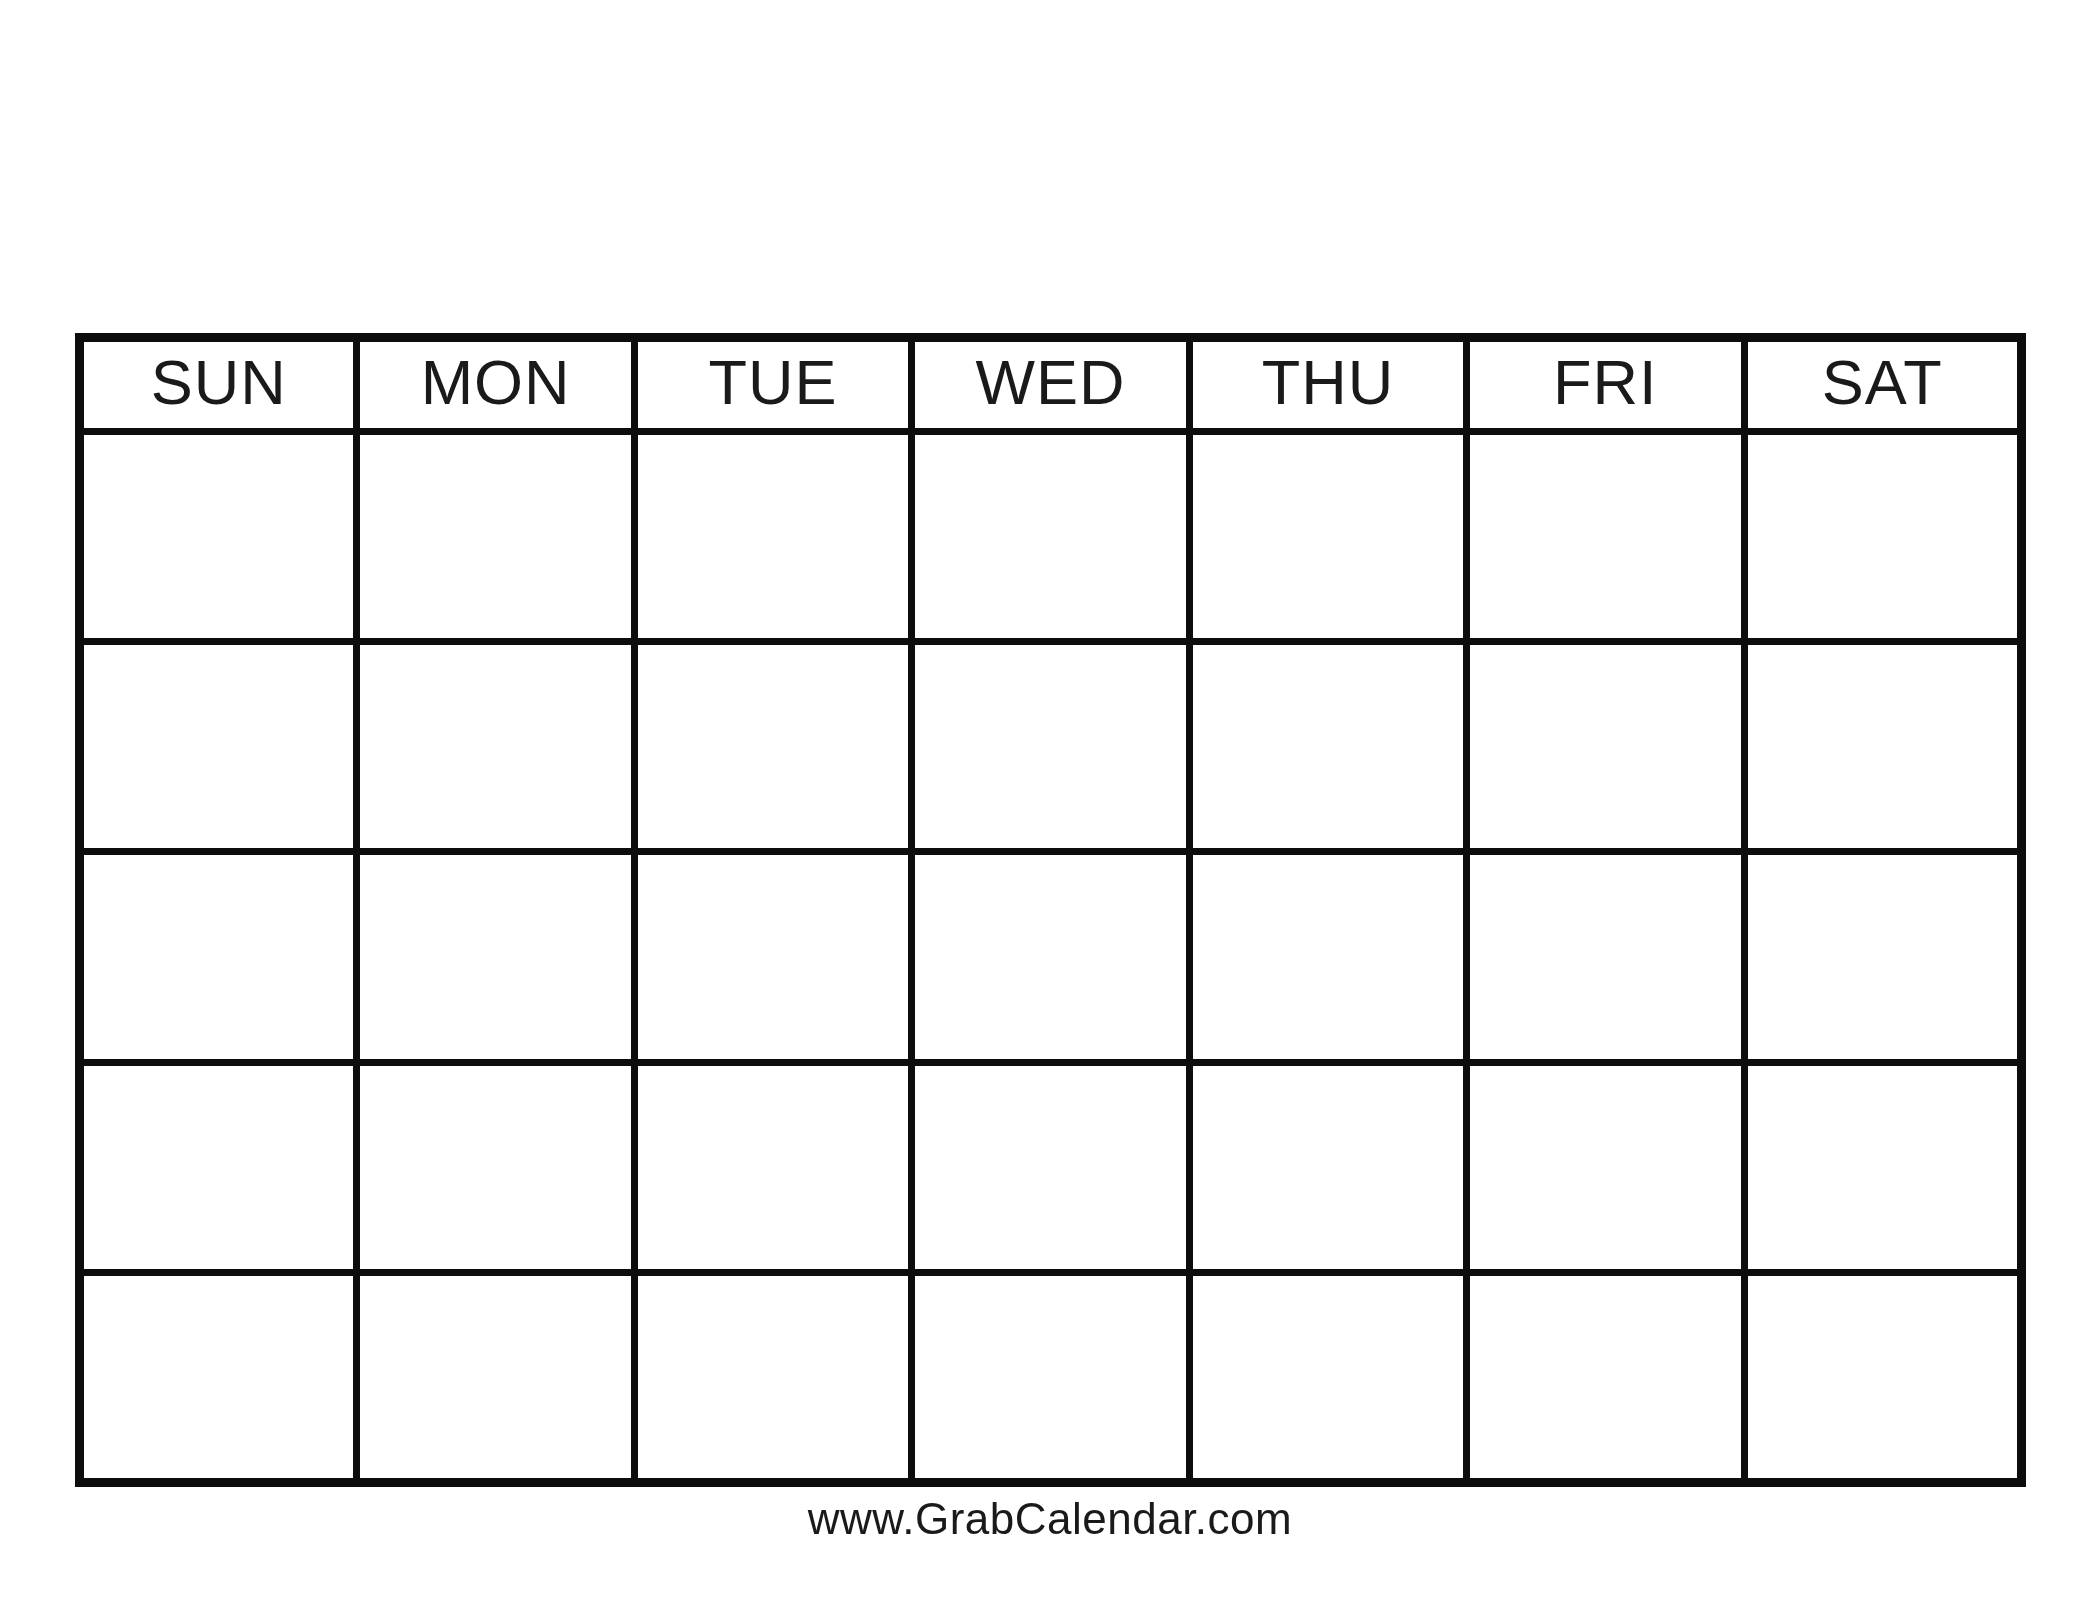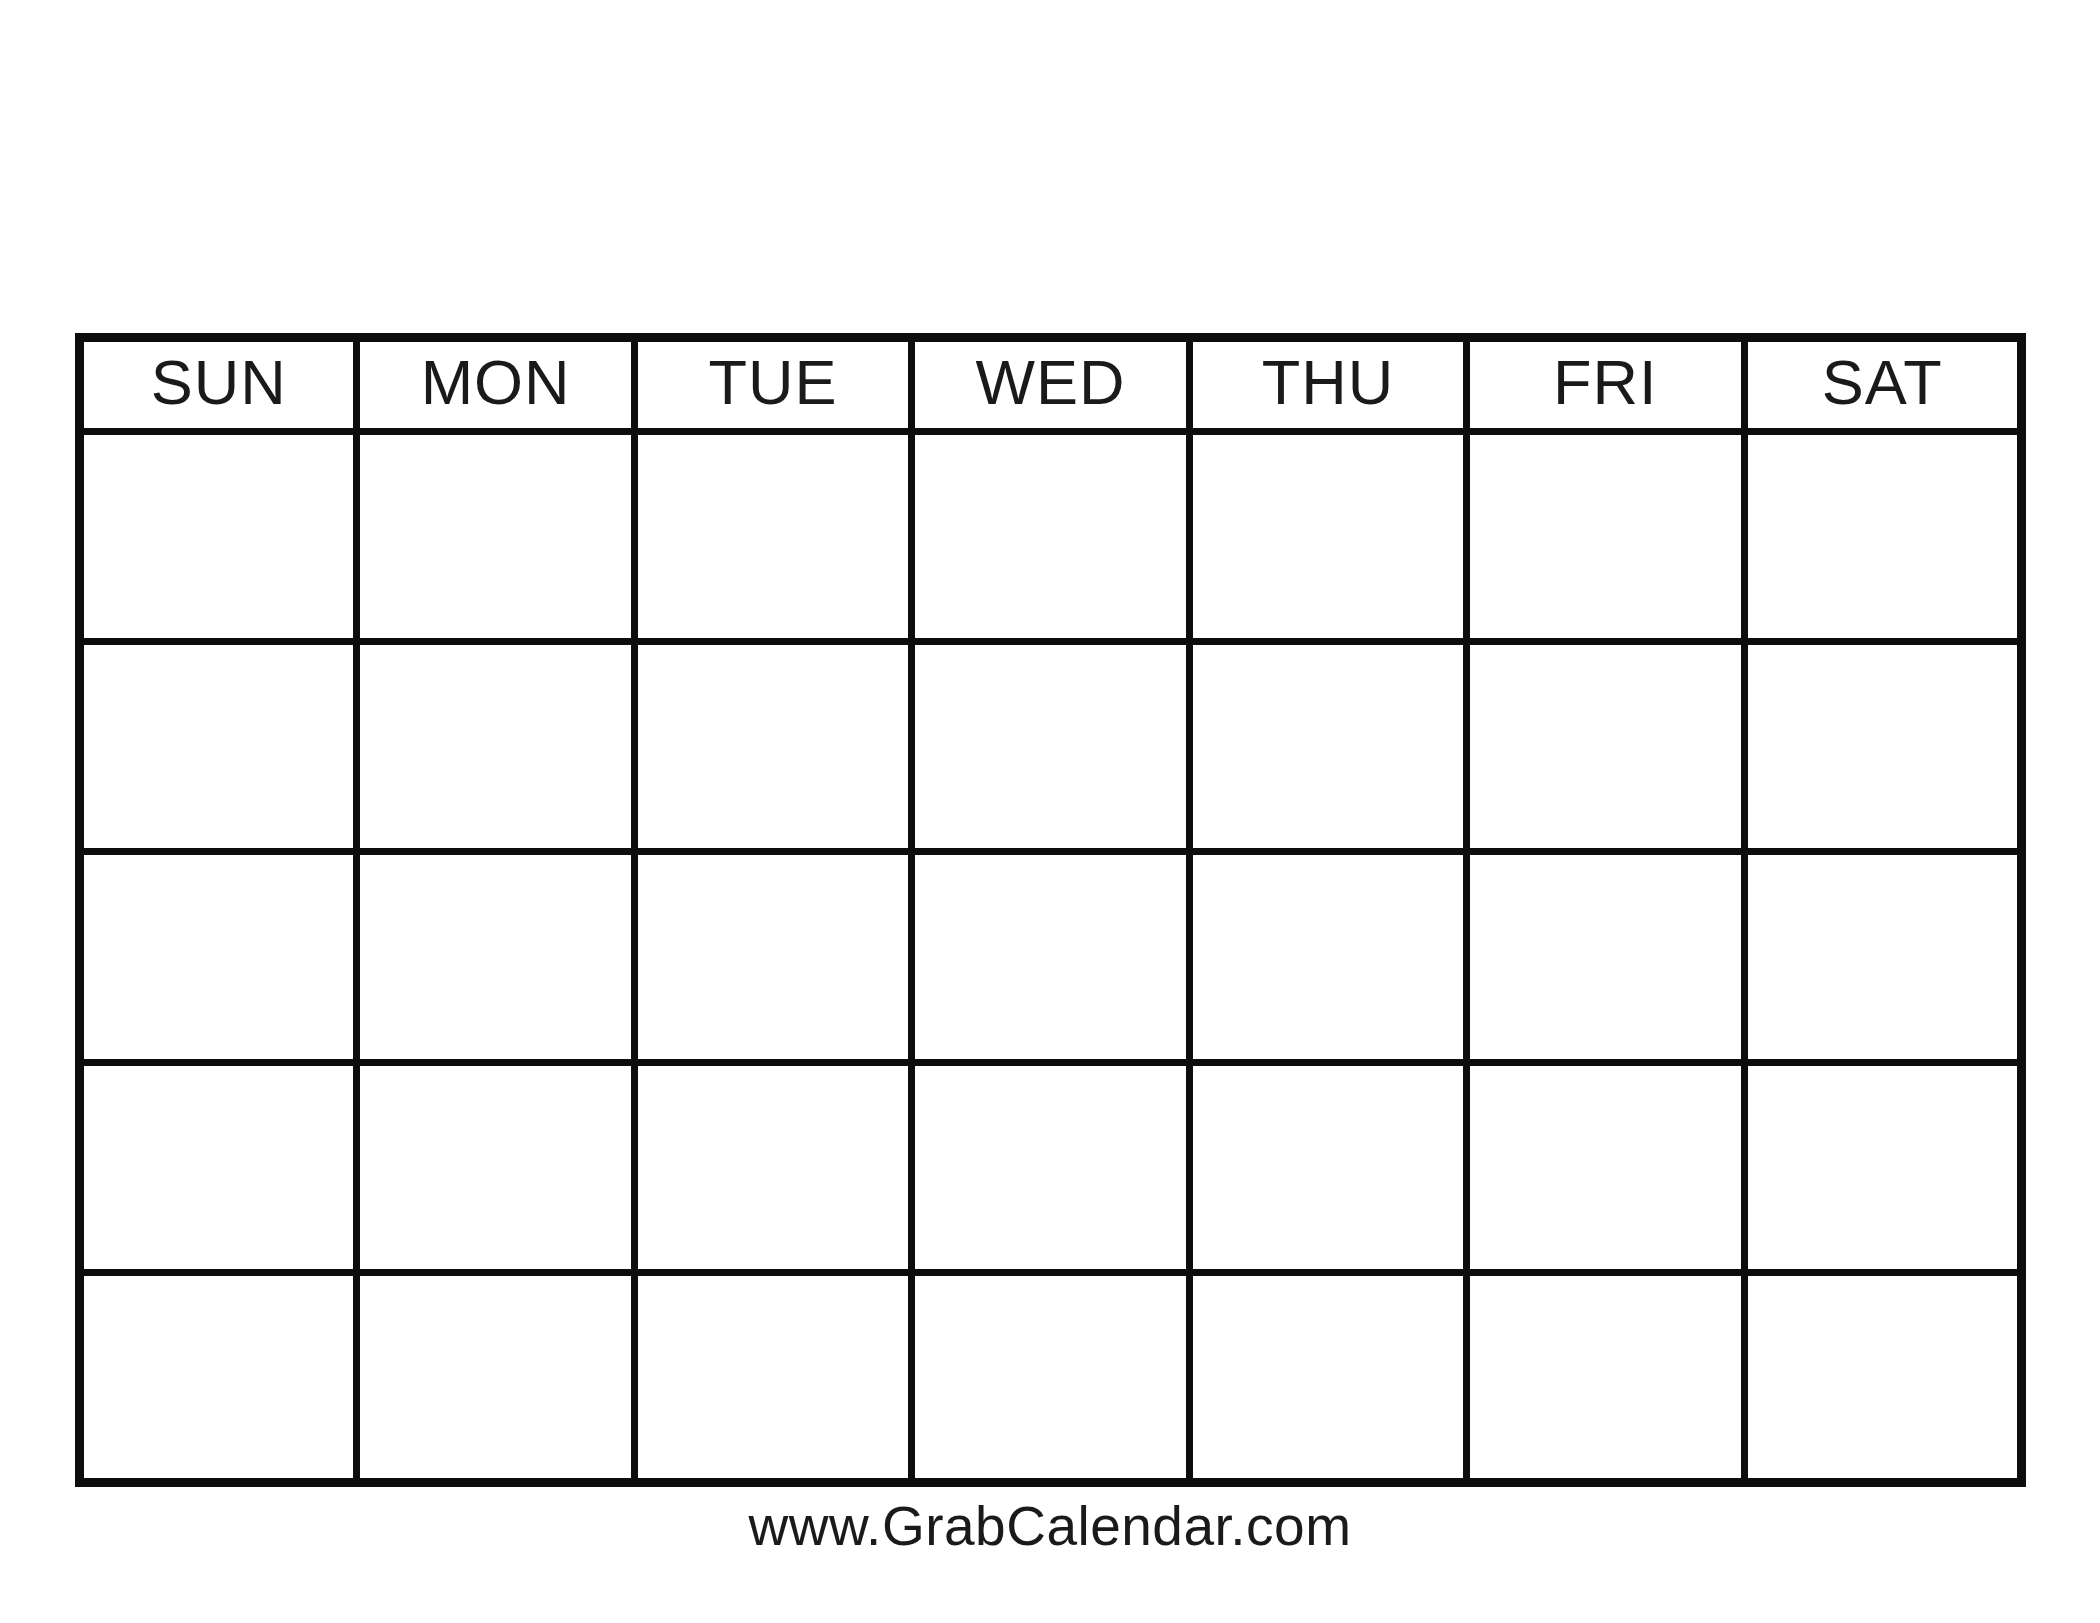--- a/index.html
+++ b/index.html
@@ -49,21 +49,21 @@
   }
   table.calendar tbody td {
     height: 204px;
   }
   .footer {
     position: absolute;
     top: 1494px;
     left: 0;
     width: 2100px;
     text-align: center;
-    font-size: 55px;
+    font-size: 44px;
     font-weight: 400;
     color: var(--text-color);
     letter-spacing: 0.5px;
   }
 </style>
 </head>
 <body>
 
 <div class="page">
 

